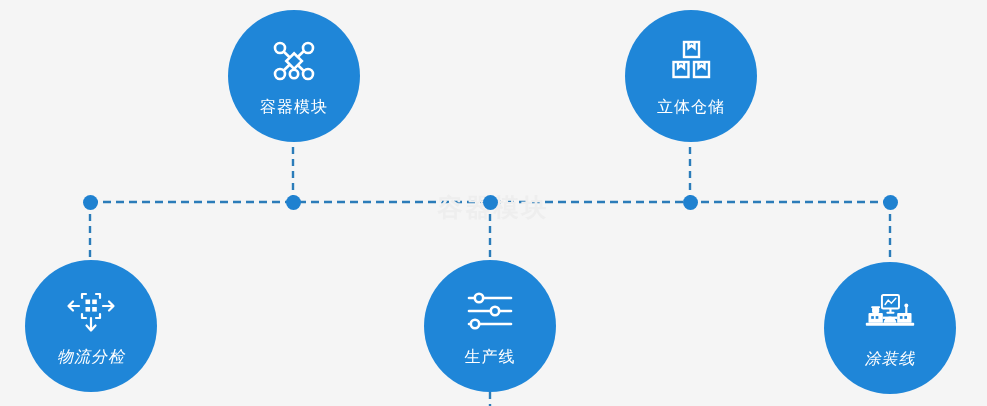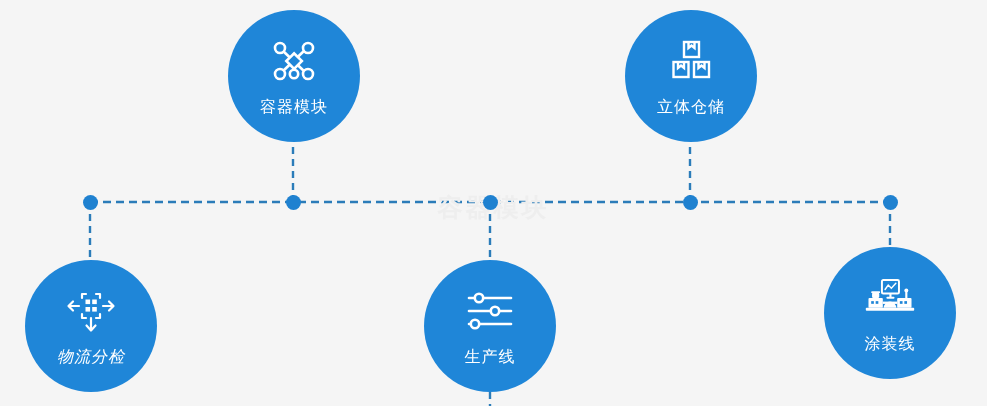--- a/index.html
+++ b/index.html
@@ -198,21 +198,21 @@
         <g fill="#1f86d8" stroke="#ffffff" stroke-width="2.6">
           <circle cx="14" cy="9" r="4.2"></circle>
           <circle cx="30" cy="22" r="4.2"></circle>
           <circle cx="10" cy="35" r="4.2"></circle>
         </g>
       </svg>
     </div>
     <div class="bubble-label">生产线</div>
   </div>
 
-  <div class="bubble bottom" style="left:824px; top:247px;">
+  <div class="bubble bottom" style="left:824px; top:262px;font-style:italic;">
     <div class="bubble-icon">
       <svg width="58" height="44" viewBox="0 0 58 44">
         <g fill="#ffffff">
 
           <rect x="2" y="33" width="54" height="3.2" rx="1"></rect>
 
           <rect x="5" y="22" width="16" height="11" rx="1"></rect>
 
           <rect x="9" y="16" width="8" height="6" rx="1.5"></rect>
           <rect x="8" y="14.5" width="10" height="2" rx="1"></rect>

